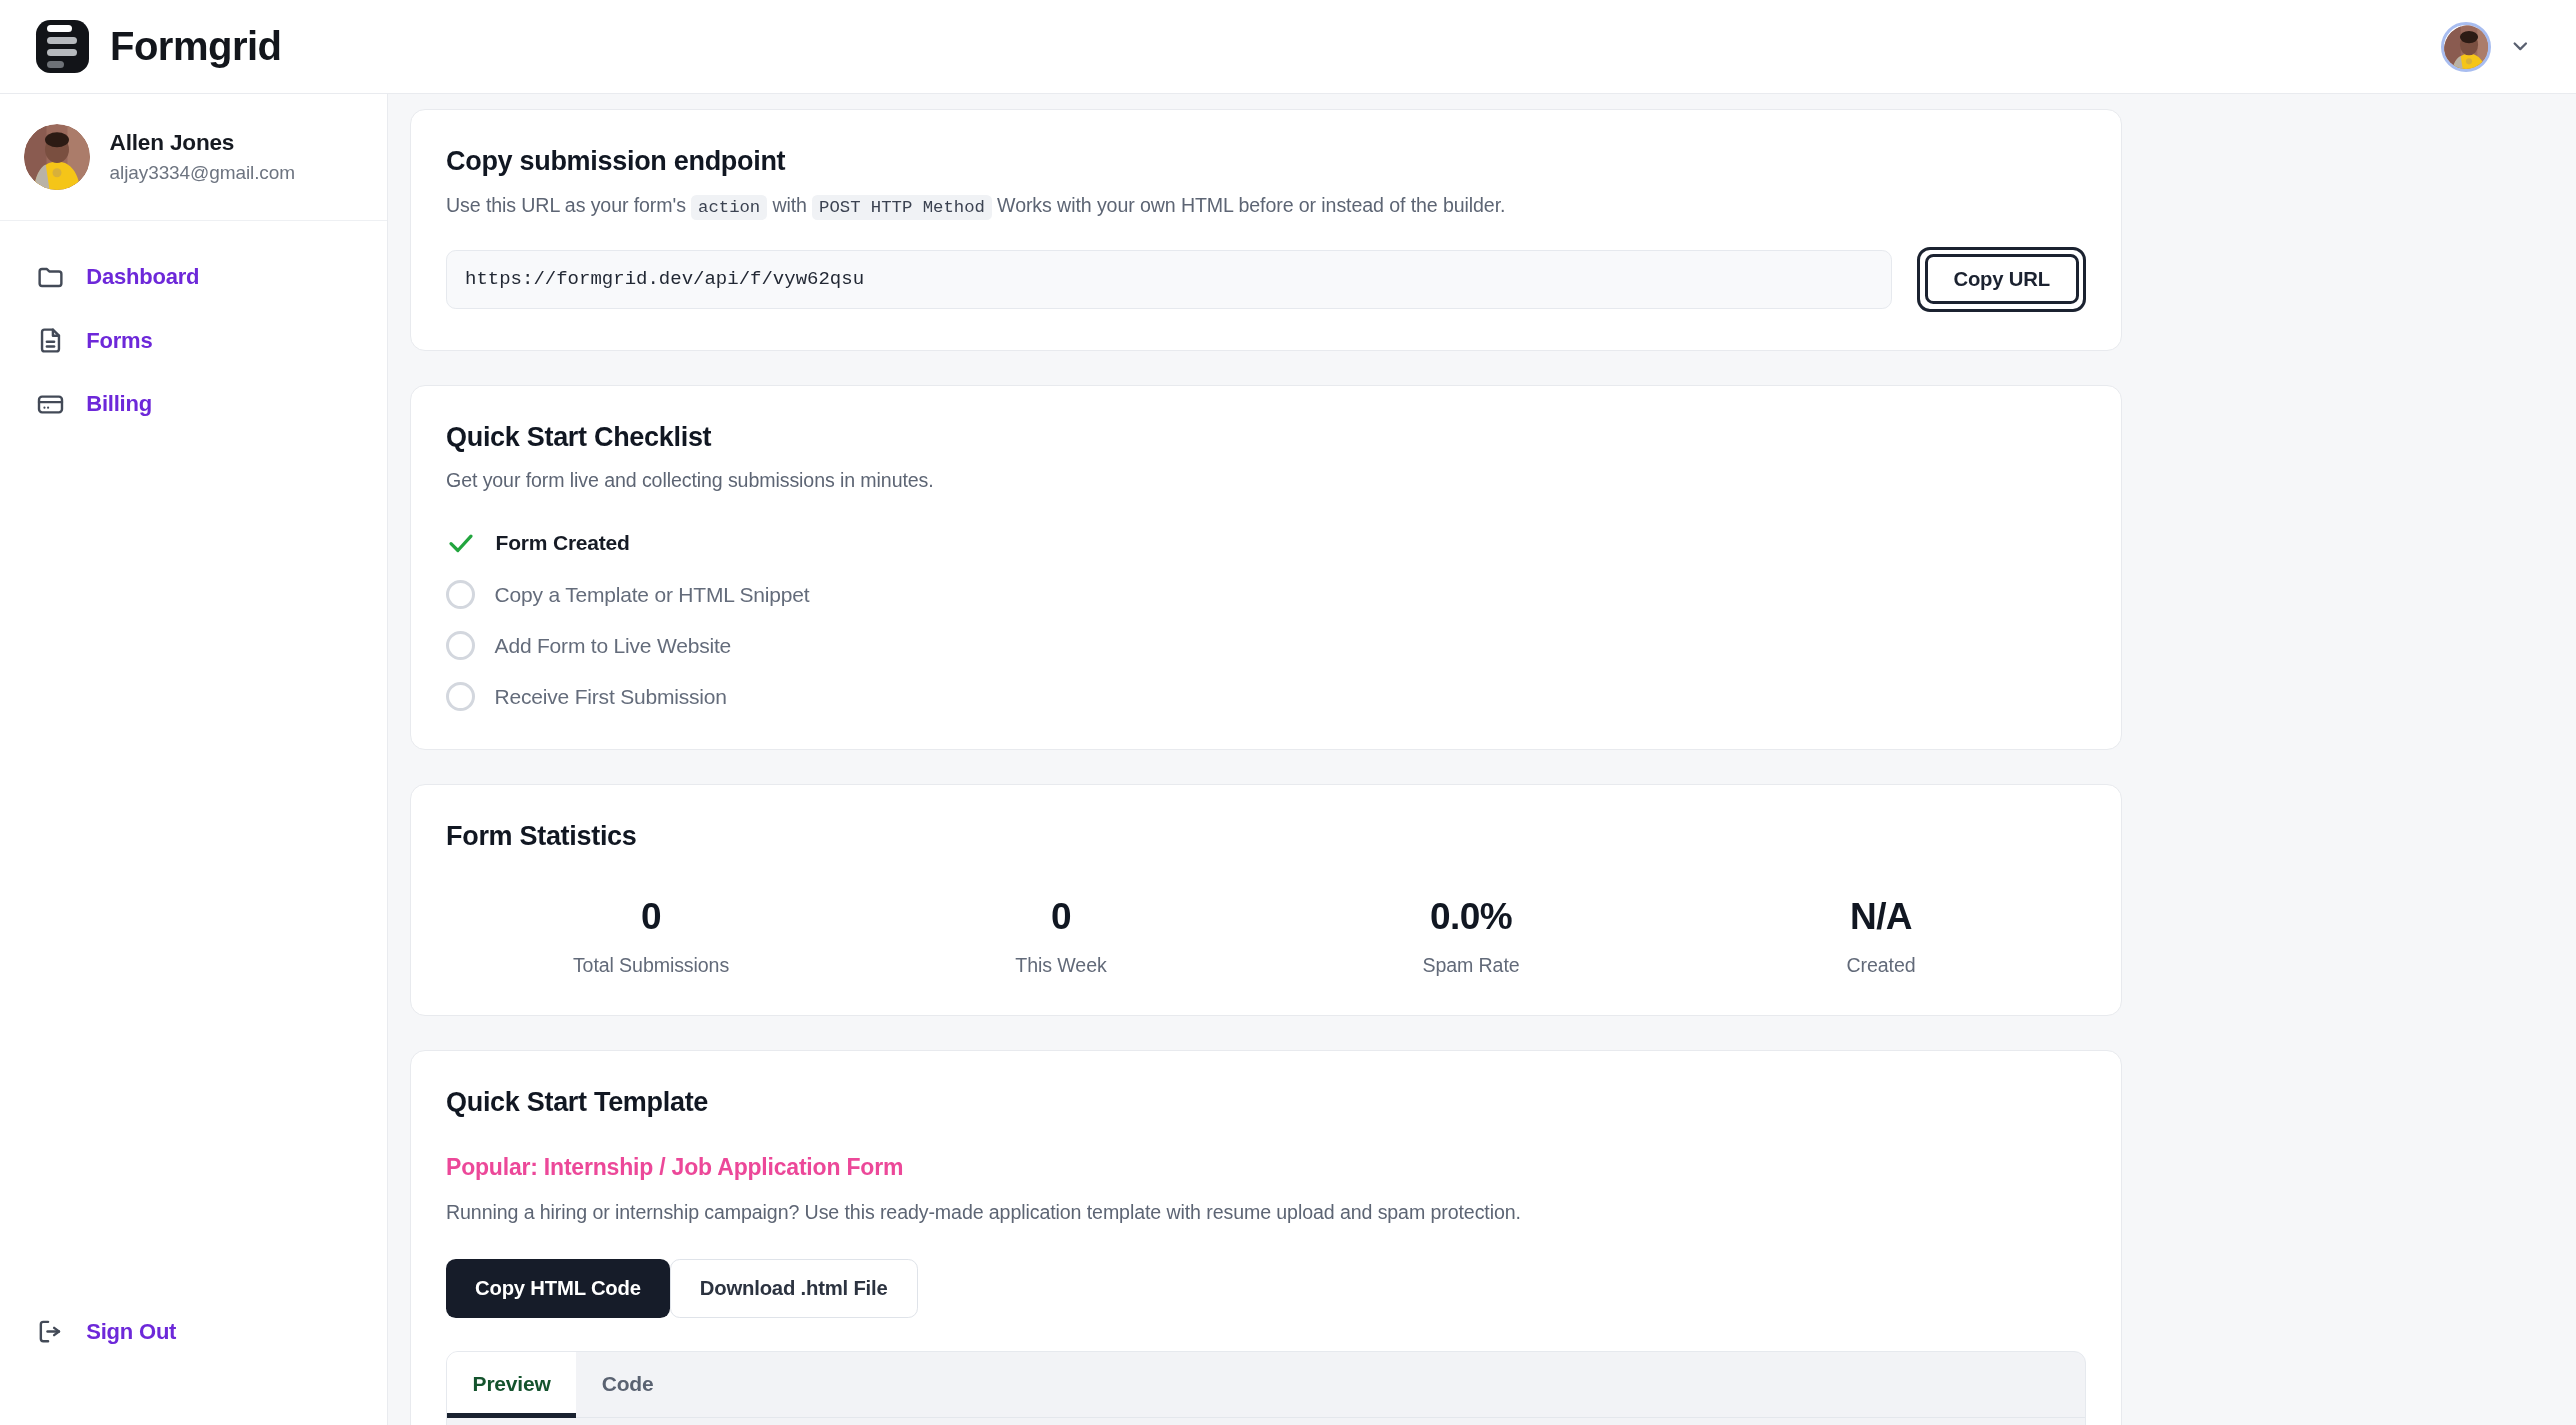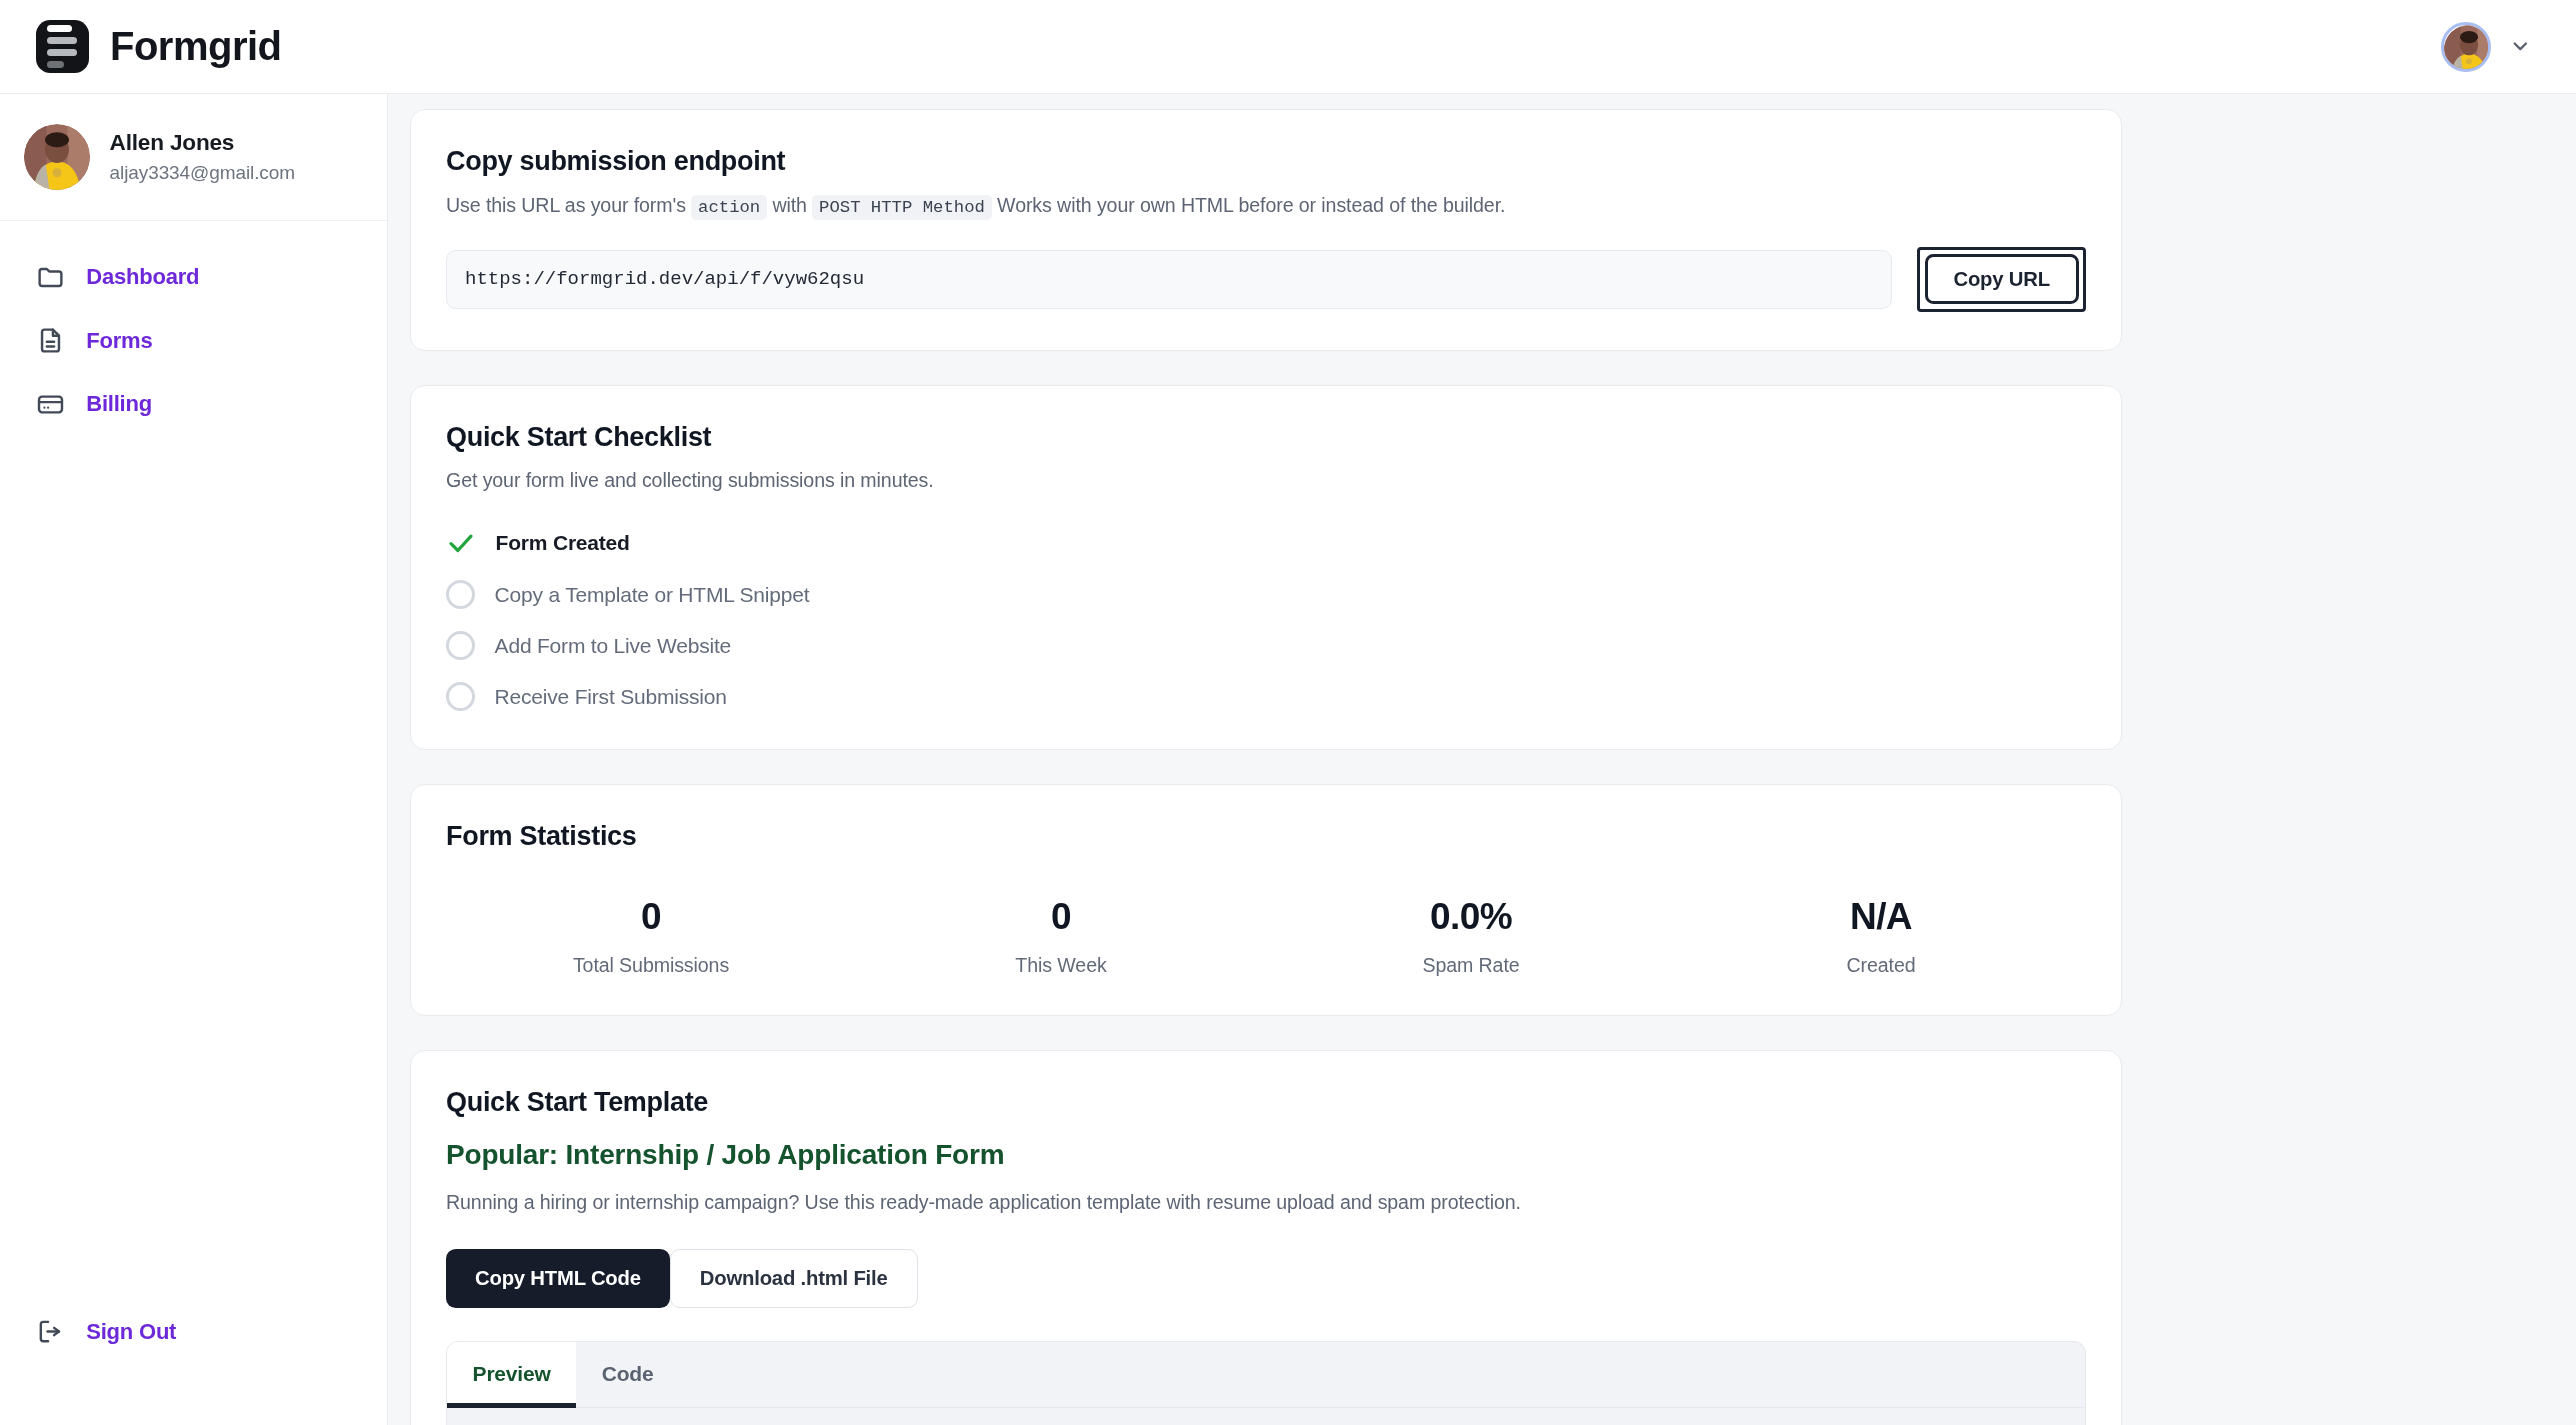--- a/index.html
+++ b/index.html
@@ -89,21 +89,21 @@
 
   
   .endpoint-row { display: flex; align-items: center; gap: 0; margin-top: 30px; }
   .url-box {
     flex: 1; height: 59px; background: #f8f9fb;
     border: 1.5px solid #e6e9ee; border-radius: 9.8px;
     display: flex; align-items: center; padding: 0 18px;
     font-family: "Liberation Mono", monospace; font-size: 19px; color: #222834;
   }
   .copy-url-wrap {
-    margin-left: 25px; padding: 4.5px; border: 3px solid #1b2230; border-radius: 4px;
+    margin-left: 25px; padding: 4.5px; border: 3px solid #1b2230; border-radius: 13px;
     background: #ffffff; flex: none;
   }
   .copy-url-btn {
     border: 3px solid #1b2230; border-radius: 8.3px; background: #ffffff;
     font-size: 20.3px; font-weight: 700; color: #1b2230;
     padding: 10.5px 25.6px; cursor: pointer; font-family: "Liberation Sans", sans-serif;
     letter-spacing: -0.2px; white-space: nowrap;
   }
 
   
@@ -117,21 +117,21 @@
   .check-label { font-size: 21px; font-weight: 600; color: #161b25; letter-spacing: -0.2px; }
   .check-label.pending { color: #646c7b; font-weight: 500; }
 
   
   .stats { display: flex; margin-top: 44px; }
   .stat { flex: 1; display: flex; flex-direction: column; align-items: center; gap: 16px; }
   .stat-value { font-size: 37px; font-weight: 700; color: #111722; letter-spacing: -0.6px; }
   .stat-label { font-size: 19.6px; color: #626a79; letter-spacing: -0.1px; }
 
   
-  .tpl-sub { font-size: 28px; font-weight: 700; color: #14532d; margin-top: 21px; letter-spacing: -0.2px; }
+  .tpl-sub { font-size: 23px; font-weight: 700; color: #ec4899; margin-top: 36px; letter-spacing: -0.2px; }
   .tpl-desc { font-size: 19.6px; color: #5d6574; margin-top: 20.3px; letter-spacing: -0.1px; }
   .tpl-actions { display: flex; margin-top: 35px; }
   .btn-dark {
     background: #161c29; color: #ffffff; border: none; border-radius: 9.8px;
     font-size: 20.3px; font-weight: 700; padding: 16.6px 29px; cursor: pointer;
     font-family: "Liberation Sans", sans-serif; letter-spacing: -0.2px;
   }
   .btn-light {
     background: #ffffff; color: #2c3340; border: 1.5px solid #dfe3e9; border-radius: 9.8px;
     font-size: 20.3px; font-weight: 600; padding: 16.6px 29px; cursor: pointer;

